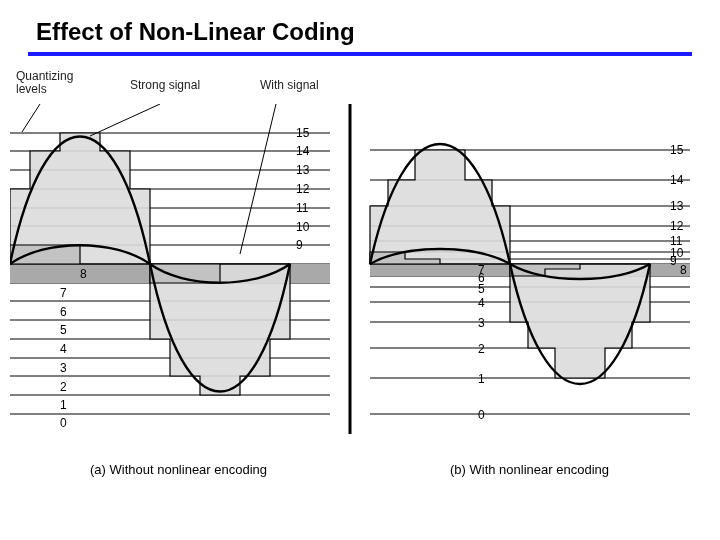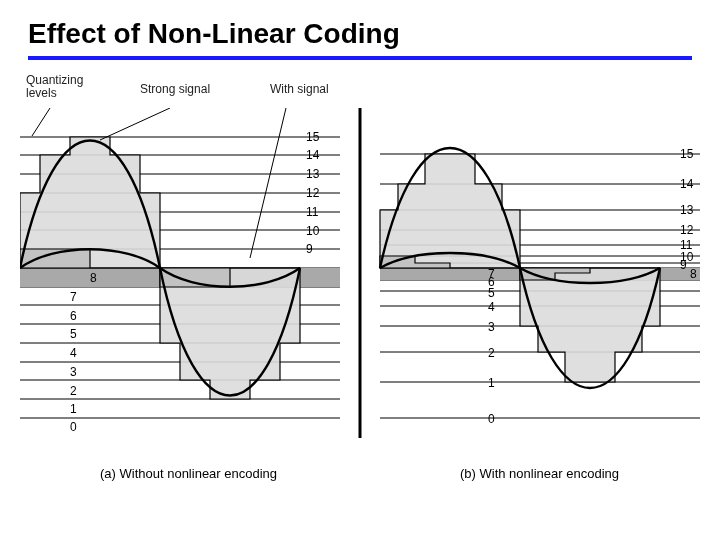--- a/index.html
+++ b/index.html
@@ -1,20 +1,20 @@
 <!DOCTYPE html>
 <html><head>
 <meta charset="utf-8">
 <style>
   body{margin:0;font-family:Arial,Helvetica,sans-serif;background:#fff;color:#000;width:720px;height:540px;overflow:hidden}
-  .title{font-weight:900;font-size:28px;padding:18px 28px 6px}
+  .title{font-weight:900;font-size:24px;padding:18px 36px 6px}
   .rule{height:4px;background:#1a1aff;margin:0 28px 14px}
   .labels{position:relative;height:34px;font-size:12px;color:#222}
   .labels span{position:absolute}
-  .figwrap{position:relative;margin:0 20px}
+  .figwrap{position:relative;margin:0 10px}
   svg{display:block}
   .qline{stroke:#000;stroke-width:1}
   .sine{stroke:#000;stroke-width:2.4;fill:none}
   .step{stroke:#000;stroke-width:1.2;fill:#dcdcdc;fill-opacity:.9}
   .midband{fill:#a9a9a9}
   .axis-num{font:12px Arial;fill:#000}
   .cap{font:13px Arial;fill:#000}
 </style>
 </head>
 <body>

